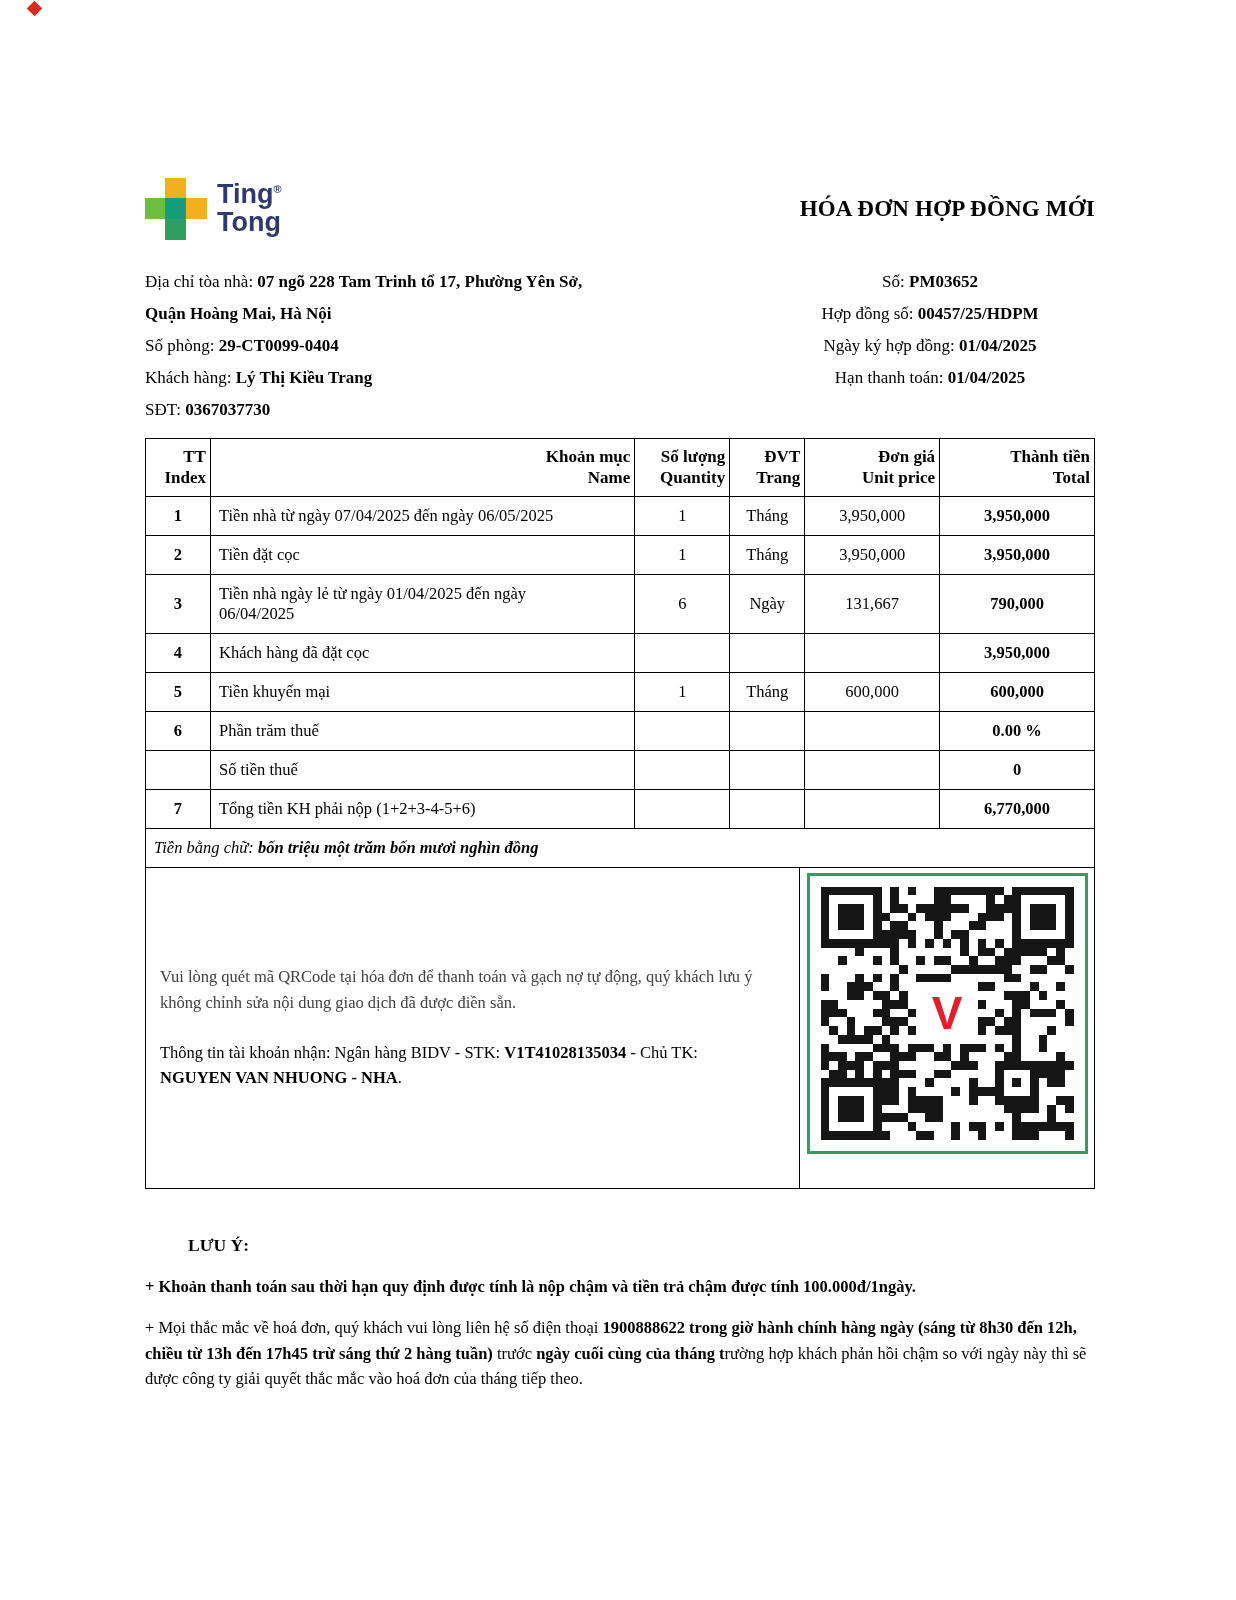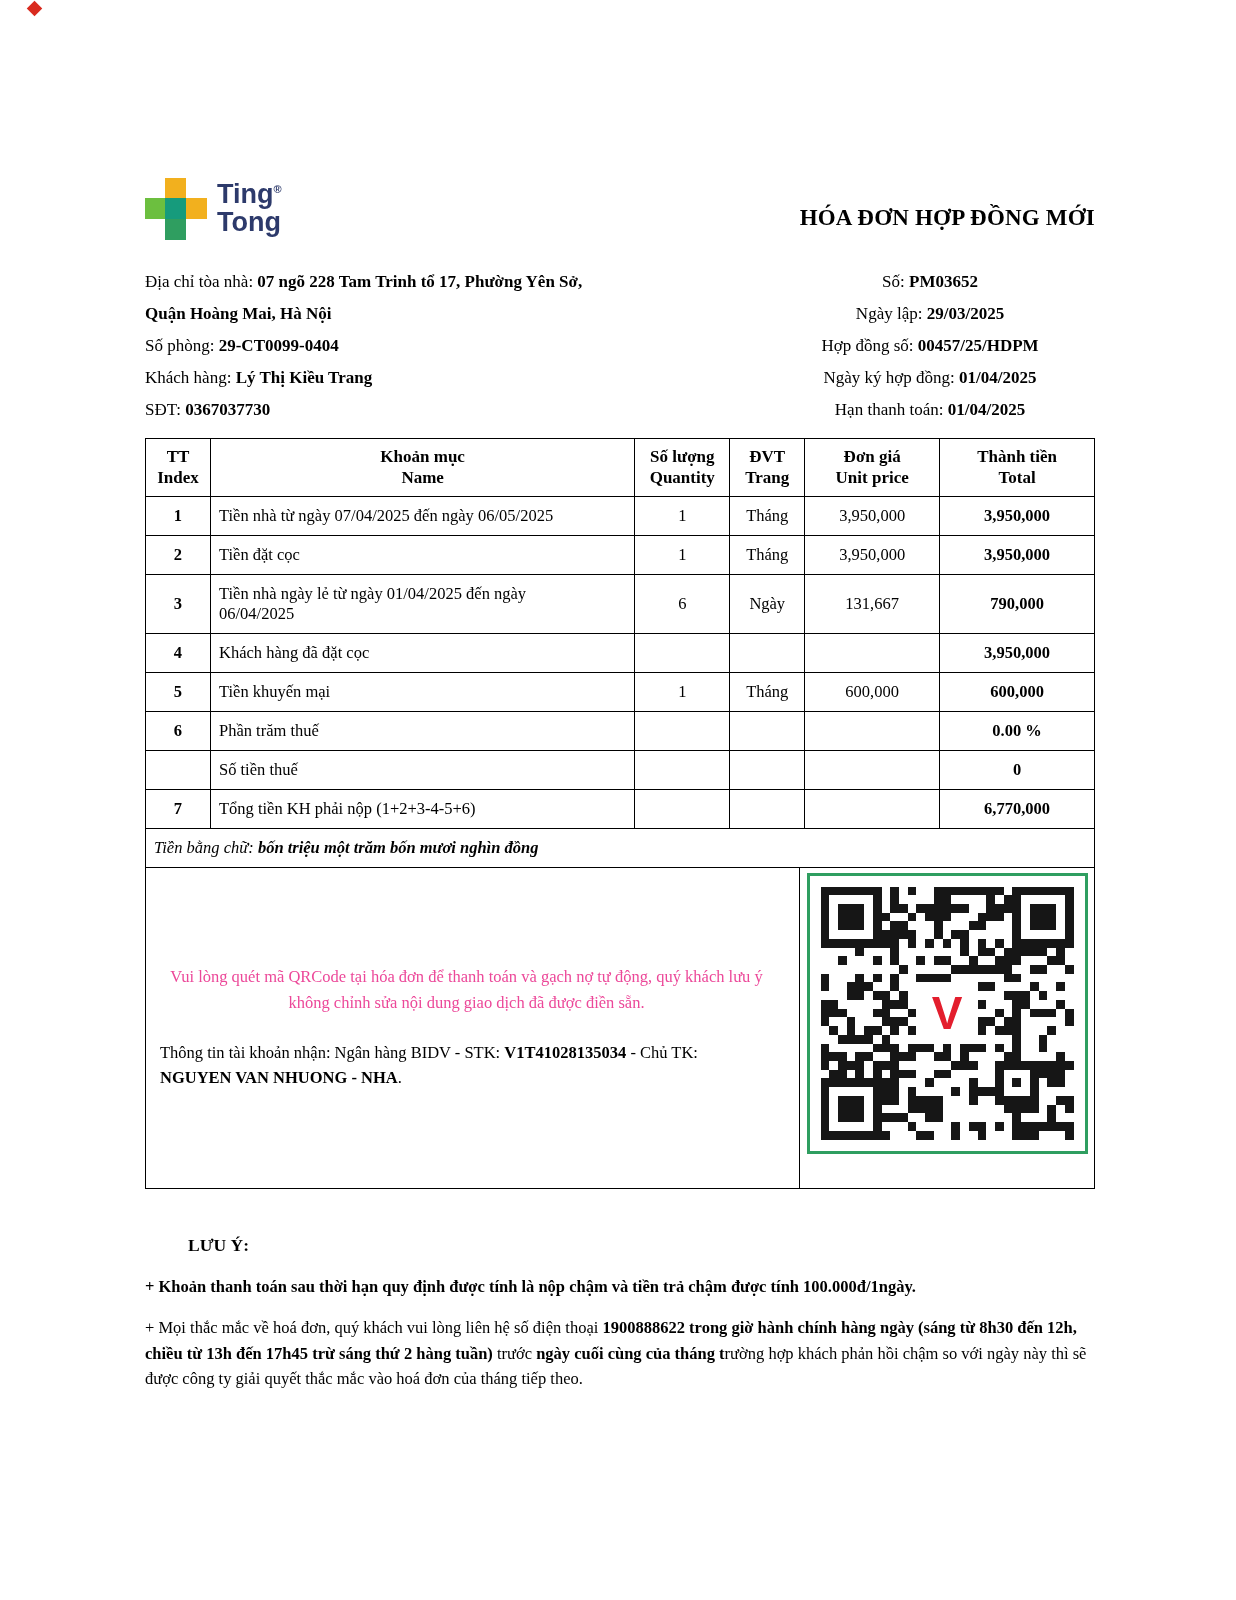--- a/index.html
+++ b/index.html
@@ -7,21 +7,21 @@
   body {
     width:1236px; height:1600px; position:relative; overflow:hidden;
     font-family:"Liberation Serif", serif; color:#000;
   }
   .corner-mark{ position:absolute; left:29px; top:3px; width:11px; height:11px;
     background:#d92b1f; transform:rotate(45deg); }
 
   .page{ position:absolute; left:145px; top:178px; width:950px; }
 
   
-  .header-row{ display:flex; justify-content:space-between; align-items:center; }
+  .header-row{ display:flex; justify-content:space-between; align-items:flex-start; }
   .logo{ display:flex; align-items:center; gap:10px; }
   .logo-icon{ position:relative; width:62px; height:62px; }
   .logo-icon i{ position:absolute; width:21px; height:21px; display:block; }
   .arm-top{ left:20px; top:0; background:#f2b01e; }
   .arm-left{ left:0; top:20px; background:#6cbf3f; }
   .arm-center{ left:20px; top:20px; background:#169b7c; }
   .arm-right{ left:41px; top:20px; background:#f2b01e; }
   .arm-bottom{ left:20px; top:41px; background:#2f9e60; }
   .logo-text{ font-family:"Liberation Sans", sans-serif; font-weight:bold; font-size:27px;
     line-height:1.02; color:#2d3a6b; }
@@ -30,34 +30,34 @@
 
   
   .info-row{ display:flex; justify-content:space-between; margin-top:26px; }
   .info-left{ width:620px; }
   .info-right{ width:330px; text-align:center; }
   .info-line{ font-size:17px; line-height:32px; }
 
   
   .inv-table{ border-collapse:collapse; width:950px; margin-top:12px; }
   .inv-table th, .inv-table td{ border:1px solid #000; vertical-align:middle; }
-  .inv-table th{ font-size:17px; padding:7px 4px; font-weight:bold; text-align:center; }
+  .inv-table th{ font-size:17px; padding:7px 4px; font-weight:bold; text-align:right; }
   .inv-table th div{ line-height:1.25; }
   .inv-table td{ font-size:16.5px; padding:9px 8px; }
   .col-index{ text-align:center; font-weight:bold; }
   .col-name{ text-align:left; padding-left:12px; white-space:pre-line; }
   .col-qty, .col-unit, .col-price{ text-align:center; }
   .col-total{ text-align:center; font-weight:bold; }
   .amount-words-cell{ font-size:17px; padding:11px 12px; text-align:left; }
 
   
   .payment-box{ display:flex; width:950px; border:1px solid #000; margin-top:-1px; height:322px; }
   .payment-left{ flex:1; border-right:1px solid #000; display:flex; flex-direction:column;
     justify-content:center; gap:24px; padding:0 26px 0 14px; }
-  .payment-warning{ color:#ec4899; font-size:16.5px; line-height:1.55;text-align:center; }
+  .payment-warning{ color:#404040; font-size:16.5px; line-height:1.55; }
   .payment-account{ font-size:16.5px; line-height:1.55; }
   .payment-right{ width:294px; display:flex; justify-content:center; padding-top:5px; }
   .qr-frame{ width:281px; height:281px; border:3px solid #2f9e60; background:#fff;
     padding:11px; position:relative; }
   .qr-grid{ width:100%; height:100%; display:grid;
     grid-template-columns:repeat(29,1fr); grid-template-rows:repeat(29,1fr); }
   .qr-grid .qm{ background:#161616; }
   .qr-logo{ position:absolute; left:50%; top:50%; transform:translate(-50%,-50%);
     width:58px; height:58px; background:#fff; display:flex; align-items:center; justify-content:center; }
   .qr-v{ font-family:"Liberation Sans", sans-serif; font-weight:bold; font-size:46px;
@@ -96,21 +96,20 @@
   <div class="info-row">
     <div class="info-left">
       <div class="info-line"><span>Địa chỉ tòa nhà: </span><b>07 ngõ 228 Tam Trinh tổ 17, Phường Yên Sở,</b></div>
       <div class="info-line"><b>Quận Hoàng Mai, Hà Nội</b></div>
       <div class="info-line"><span>Số phòng: </span><b>29-CT0099-0404</b></div>
       <div class="info-line"><span>Khách hàng: </span><b>Lý Thị Kiều Trang</b></div>
       <div class="info-line"><span>SĐT: </span><b>0367037730</b></div>
     </div>
     <div class="info-right">
       <div class="info-line"><span>Số: </span><b>PM03652</b></div>
-      <div class="info-line"><span>Ngày lập: </span><b>29/03/2025</b></div>
       <div class="info-line"><span>Hợp đồng số: </span><b>00457/25/HDPM</b></div>
       <div class="info-line"><span>Ngày ký hợp đồng: </span><b>01/04/2025</b></div>
       <div class="info-line"><span>Hạn thanh toán: </span><b>01/04/2025</b></div>
     </div>
   </div>
 
   <table class="inv-table">
     <colgroup>
       <col style="width:65px">
         <col style="width:425px">

